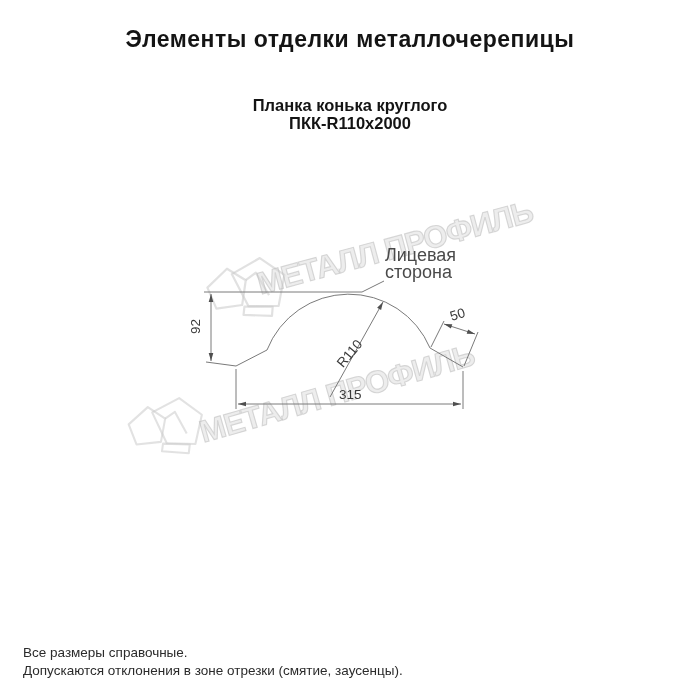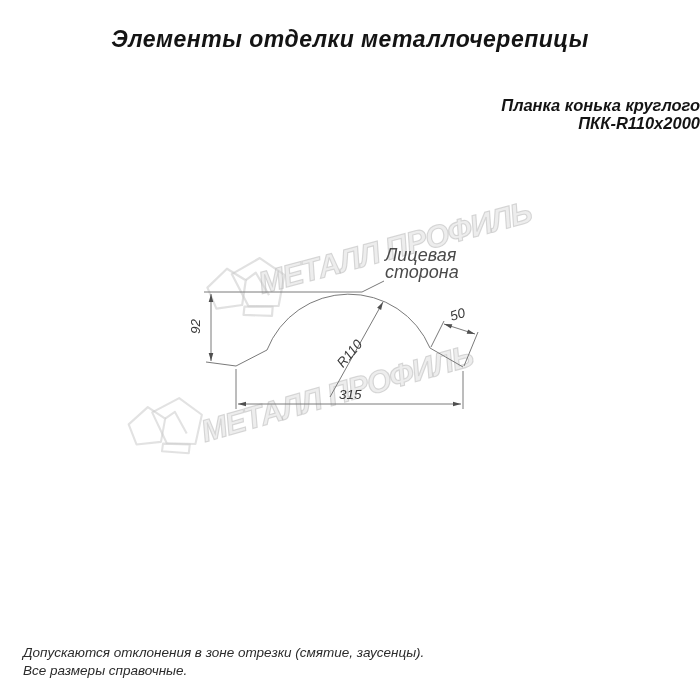--- a/index.html
+++ b/index.html
@@ -4,35 +4,34 @@
 <style>
   html, body { margin: 0; padding: 0; background: #ffffff; }
   .canvas {
     position: relative;
     width: 700px;
     height: 700px;
     background: #ffffff;
     overflow: hidden;
     font-family: "Liberation Sans", sans-serif;
     color: #141414;
-    font-style: italic;
   }
   .page-title {
     position: absolute;
     left: 0; right: 0; top: 26px;
     text-align: center;
     font-size: 23px;
     font-weight: 700;
     letter-spacing: 0.5px;
     color: #141414;
   }
   .subtitle {
     position: absolute;
     left: 0; right: 0; top: 96px;
-    text-align: right;
+    text-align: center;
     font-size: 16.5px;
     font-weight: 700;
     line-height: 18px;
     color: #141414;
   }
   
   .wm-text {
     position: absolute;
     width: 300px;
     text-align: center;
@@ -147,17 +146,17 @@
   <div class="dim-label dim-r110">R110</div>
   <div class="dim-label dim-50">50</div>
   <div class="dim-label dim-315">315</div>
 
   <div class="face-label">
     <div>Лицевая</div>
     <div>сторона</div>
   </div>
 
   <div class="footer-notes">
+    <div>Все размеры справочные.</div>
     <div>Допускаются отклонения в зоне отрезки (смятие, заусенцы).</div>
-    <div>Все размеры справочные.</div>
   </div>
 
 </div>
 
 </body></html>

